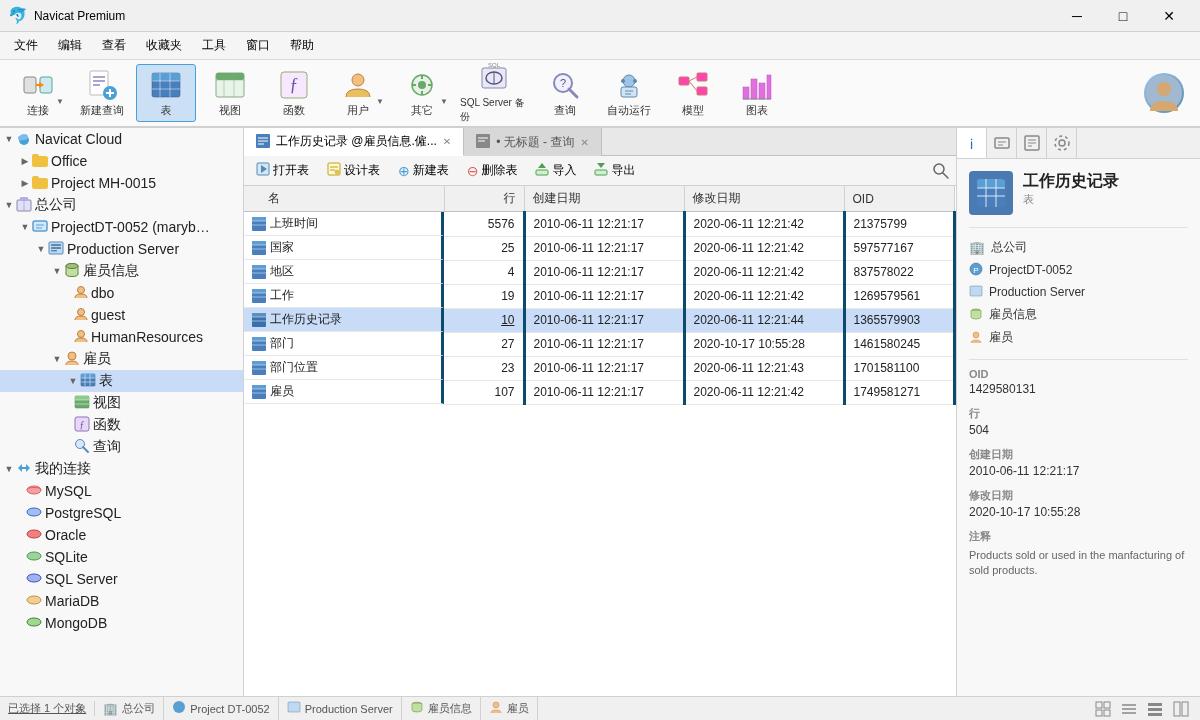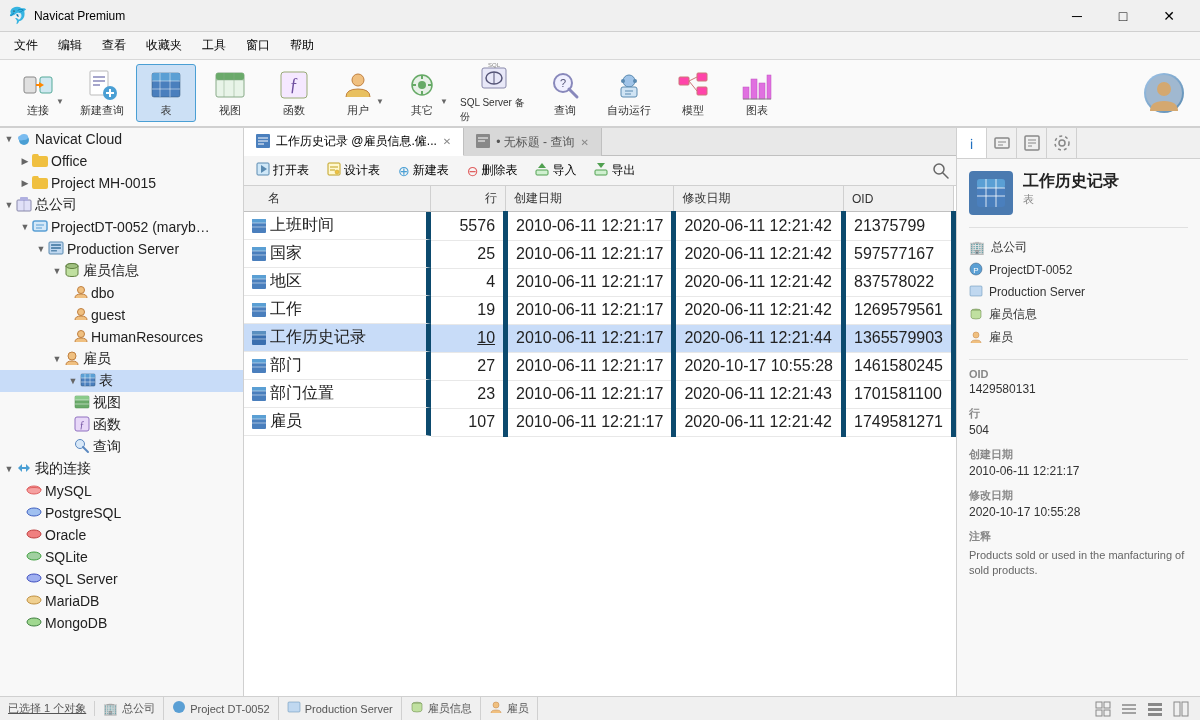--- a/index.html
+++ b/index.html
@@ -173,22 +173,22 @@
       border-right: 1px solid #d0d0d0;
       font-weight: normal;
       font-size: 12px;
       color: #333;
       cursor: pointer;
       white-space: nowrap;
     }
     td {
       padding: 3px 8px;
       border-bottom: 1px solid #e8e8e8;
-      border-right: 5px solid #0c4a6e;
-      font-size: 16px;
+      border-right: 3px solid #0c4a6e;
+      font-size: 12px;
       color: #222;
       white-space: nowrap;
     }
     tr.selected td { background: #c8dcf8; }
 
     
     .right-panel {
       width: 244px;
       background: #f8f8f8;
       border-left: 1px solid #d0d0d0;

